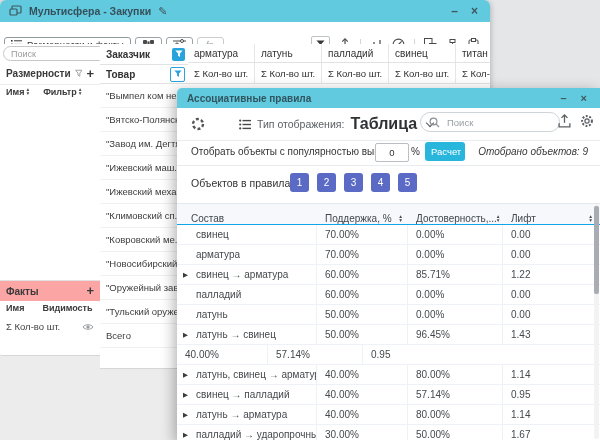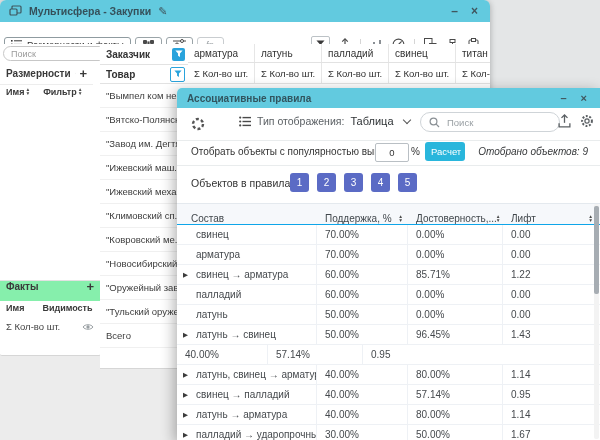--- a/index.html
+++ b/index.html
@@ -28,30 +28,30 @@
   .flat-icons{margin-left:auto;display:flex;align-items:center;gap:9px;padding-right:7px}
   .vsep{width:1px;height:12px;background:#d5d5d5}
   .boxed{width:17px;height:15px;border:1px solid #bcc2c6;border-radius:2px;display:flex;align-items:center;justify-content:center}
 
   
   .left-panel{position:absolute;left:0;top:44px;width:100px;height:311px;background:#fff;
       border-right:1px solid #dcdcdc;border-bottom:1px solid #d6d6d6;border-radius:0 0 2px 2px}
   .lp-search{position:absolute;left:3px;top:2px;width:88px;height:13px;border:1px solid #c7c7c7;border-radius:8px;
       font-size:9px;padding:0 7px;color:#555;background:#fff}
   .lp-search::placeholder{color:#9a9a9a}
-  .dims-head{position:absolute;left:0;top:19px;right:7px;height:21px;display:flex;align-items:center;padding:0 6px;gap:4px;
+  .dims-head{position:absolute;left:0;top:19px;right:0;height:21px;display:flex;align-items:center;padding:0 6px;gap:4px;
       border-bottom:1px solid #ededed}
   .dims-title{font-size:10px;font-weight:700;color:#3a3a3a}
   .plus{margin-left:auto;font-size:13px;font-weight:700;color:#3a3a3a;line-height:12px}
   .cols-head{position:absolute;left:0;right:0;height:15px;display:flex;align-items:center;font-size:9px;font-weight:700;color:#3a3a3a}
   .cols-head .c1{margin-left:6px;display:flex;gap:2px;align-items:center}
   .cols-head .c2{margin-left:14px;display:flex;gap:2px;align-items:center}
   .sort{display:flex;flex-direction:column;align-items:center;font-size:5.5px;line-height:3.6px;color:#4a4a4a}
   .facts-head{position:absolute;left:0;top:236px;right:0;height:20px;border-top:1px solid #e2e2e2;
-      display:flex;align-items:flex-start;padding:0 6px;font-size:10px;font-weight:700;color:#3a3a3a;background:#86efac}
+      display:flex;align-items:center;padding:0 6px;font-size:10px;font-weight:700;color:#3a3a3a;background:#fca5a5}
   .facts-cols{position:absolute;left:0;top:256px;right:0;height:15px;display:flex;align-items:center;font-size:9px;font-weight:700;color:#3a3a3a}
   .facts-cols span:first-child{margin-left:6px}
   .facts-cols span:last-child{margin-left:18px}
   .fact-row{position:absolute;left:0;top:273px;right:0;height:19px;display:flex;align-items:center;gap:4px;padding:0 6px;font-size:9.5px;color:#444}
   .fact-row .eye{margin-left:auto}
 
   
   .labels-col{position:absolute;left:100px;top:44px;width:88px;height:324px;background:#fff;
       border-right:1px solid #dcdcdc;border-bottom:1px solid #d6d6d6}
   .hcell{display:flex;align-items:center;padding:0 3px 0 6px;border-bottom:1px solid #e2e2e2;font-size:10px;font-weight:700;color:#333}
@@ -74,21 +74,21 @@
   
   .dlg{position:absolute;left:177px;top:88px;width:423px;height:352px;background:#fff;
       border-radius:5px 0 0 0;box-shadow:-3px 3px 14px rgba(0,0,0,.3)}
   .dlg-titlebar{position:absolute;left:0;top:0;right:0;height:20px;background:#62cadf;border-radius:5px 0 0 0;
       display:flex;align-items:center;padding:0 10px;gap:8px}
   .dlg-title{font-size:10px;color:#31545e;font-weight:600}
   .dlg-toolbar{position:absolute;left:0;top:20px;right:0;height:32px}
   .spinner{position:absolute;left:14px;top:9px}
   .type-group{position:absolute;left:62px;top:7px;display:flex;align-items:center;gap:6px}
   .type-label{font-size:10.5px;color:#5a5f63}
-  .type-value{font-size:11px;color:#2f3336;font-weight:400}
+  .type-value{font-size:16px;color:#2f3336;font-weight:700}
   .caret{width:5px;height:5px;border-right:1.4px solid #555;border-bottom:1.4px solid #555;transform:rotate(45deg);margin-top:-2px;margin-left:4px}
   .dlg-search{position:absolute;left:243px;top:4px;width:122px;height:18px;border:1px solid #cfd4d8;border-radius:10px;
       display:flex;align-items:center;gap:5px;padding:0 8px}
   .dlg-search input{border:none;width:85px;font-size:9.5px;color:#555;background:transparent}
   .dlg-search input::placeholder{color:#9aa0a4}
   .dlg-export{position:absolute;left:381px;top:6px}
   .dlg-gear{position:absolute;left:403px;top:6px}
   .divider{position:absolute;left:0;right:0;height:1px;background:#e9eced}
   .pop-row{position:absolute;left:0;top:52px;right:0;height:25px}
   .pop-label{position:absolute;left:14px;top:6px;font-size:10px;color:#333}

